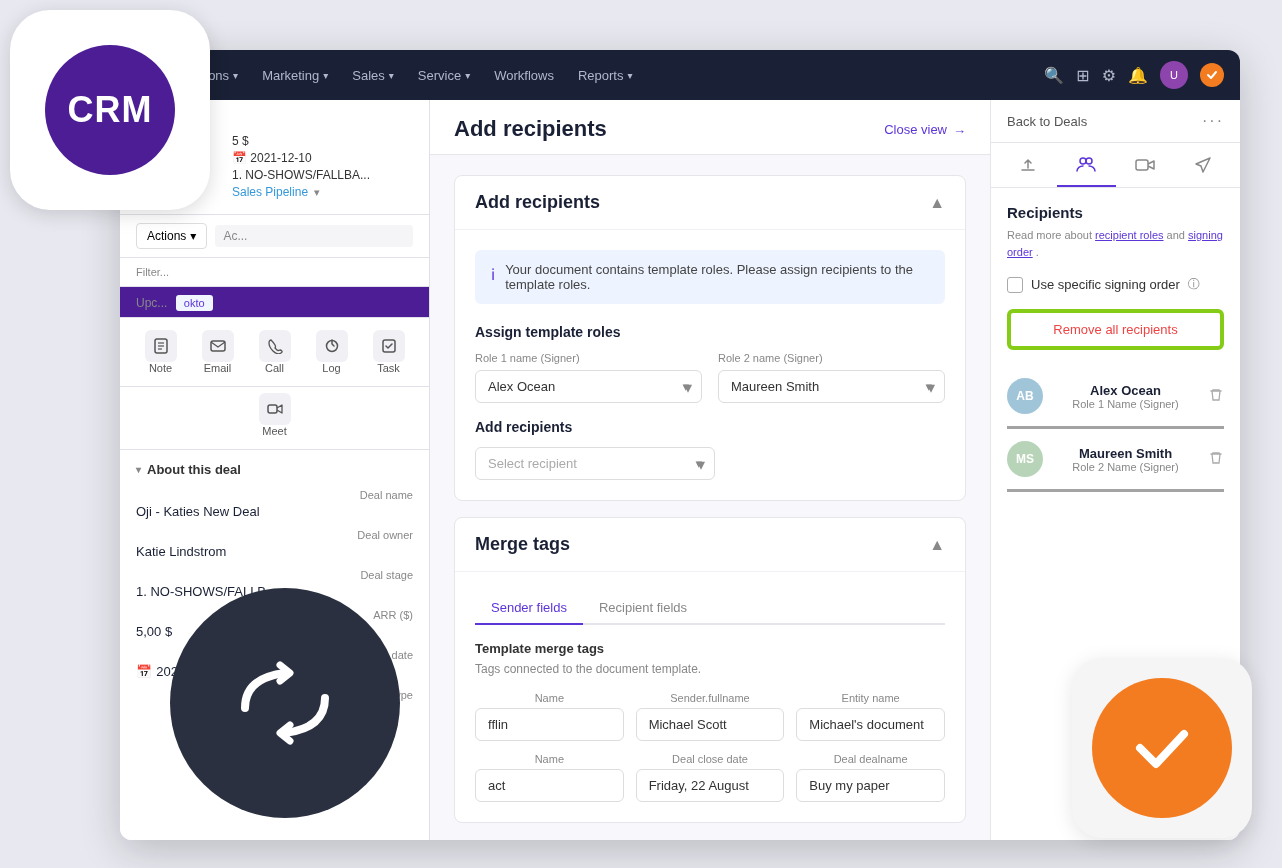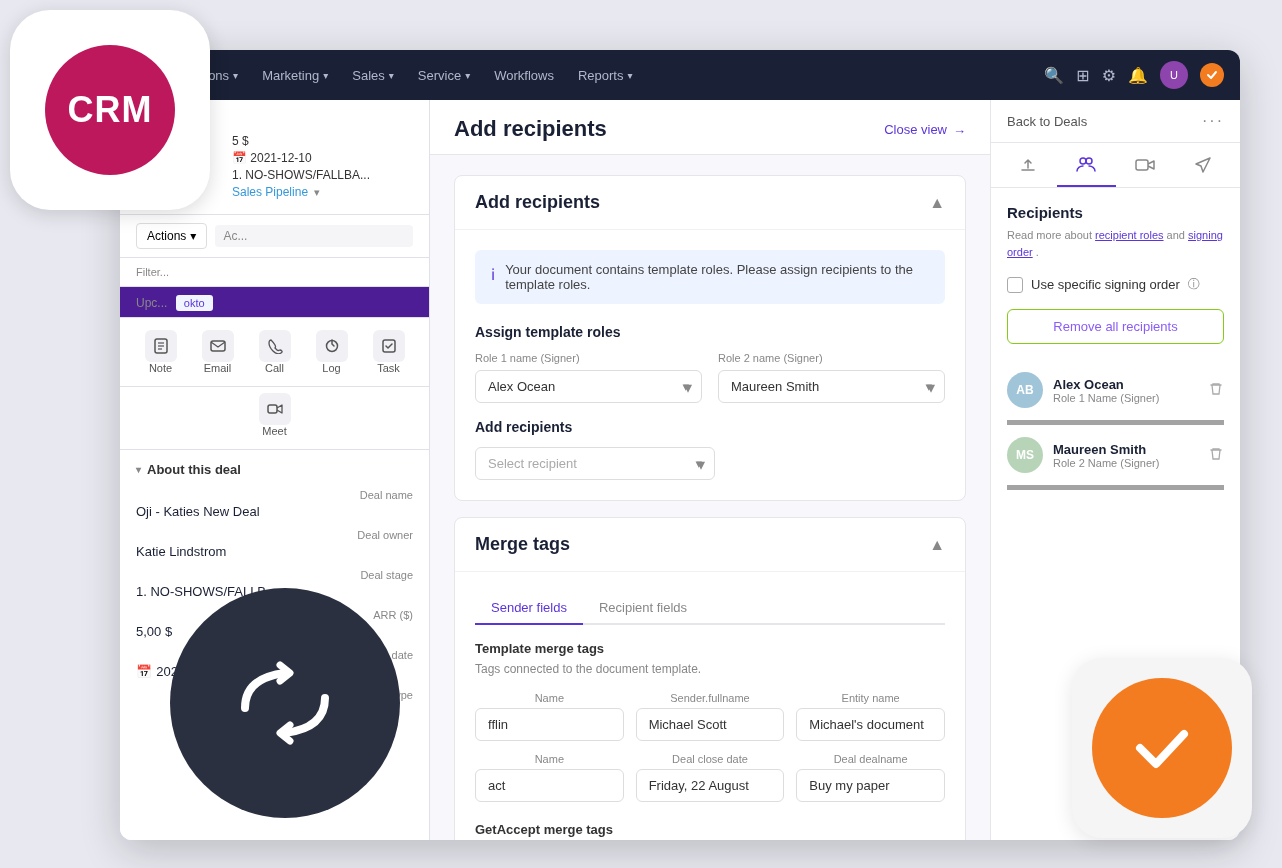--- a/index.html
+++ b/index.html
@@ -11,21 +11,21 @@
       top: 10px; left: 10px;
       width: 200px; height: 200px;
       background: white;
       border-radius: 40px;
       display: flex; align-items: center; justify-content: center;
       box-shadow: 0 4px 20px rgba(0,0,0,0.15);
       z-index: 10;
     }
     .crm-circle {
       width: 130px; height: 130px;
-      background: #be185d;
+      background: #4c1d95;
       border-radius: 50%;
       display: flex; align-items: center; justify-content: center;
       color: white; font-size: 36px; font-weight: 700; letter-spacing: 1px;
     }
 
     
     .refresh-icon-container {
       position: absolute;
       bottom: 50px; left: 170px;
       width: 230px; height: 230px;
@@ -328,31 +328,32 @@
       border-radius: 3px;
       flex-shrink: 0;
     }
     .signing-label { font-size: 13px; color: #333; }
     .signing-info { color: #888; font-size: 12px; cursor: pointer; }
 
     .remove-all-btn {
       width: 100%;
       padding: 9px;
       background: white;
-      border: 1px solid #84cc16;
+      border: 4px solid #84cc16;
       border-radius: 6px;
-      font-size: 13px; color: #8b5cf6;
+      font-size: 13px; color: #ef4444;
       cursor: pointer; margin-bottom: 16px;
       font-weight: 500;
     }
 
     .recipient-card {
       display: flex; align-items: center; gap: 10px;
       padding: 12px 0;
-      border-bottom: 5px solid #a3a3a3;
+      border-bottom: 3px solid #a3a3a3;
+      text-align: center;
     }
     .recipient-avatar {
       width: 36px; height: 36px;
       border-radius: 50%;
       display: flex; align-items: center; justify-content: center;
       font-size: 12px; font-weight: 600; color: white;
       flex-shrink: 0;
     }
     .recipient-info { flex: 1; }
     .recipient-name { font-size: 13px; font-weight: 600; color: #1a2035; }
@@ -649,24 +650,20 @@
               <div class="merge-field-item">
                 <div class="merge-field-label">Deal close date</div>
                 <div class="merge-field-value">Friday, 22 August</div>
               </div>
               <div class="merge-field-item">
                 <div class="merge-field-label">Deal dealname</div>
                 <div class="merge-field-value">Buy my paper</div>
               </div>
             </div>
 
-            <div class="template-merge-section">
-              <div class="template-merge-title">GetAccept merge tags</div>
-
-            </div>
           </div>
         </div>
 
       </div>
     </div>
 
     <div class="right-panel">
       <div class="right-panel-header">
         <span class="back-link">Back to Deals</span>
         <span class="more-btn">···</span>

